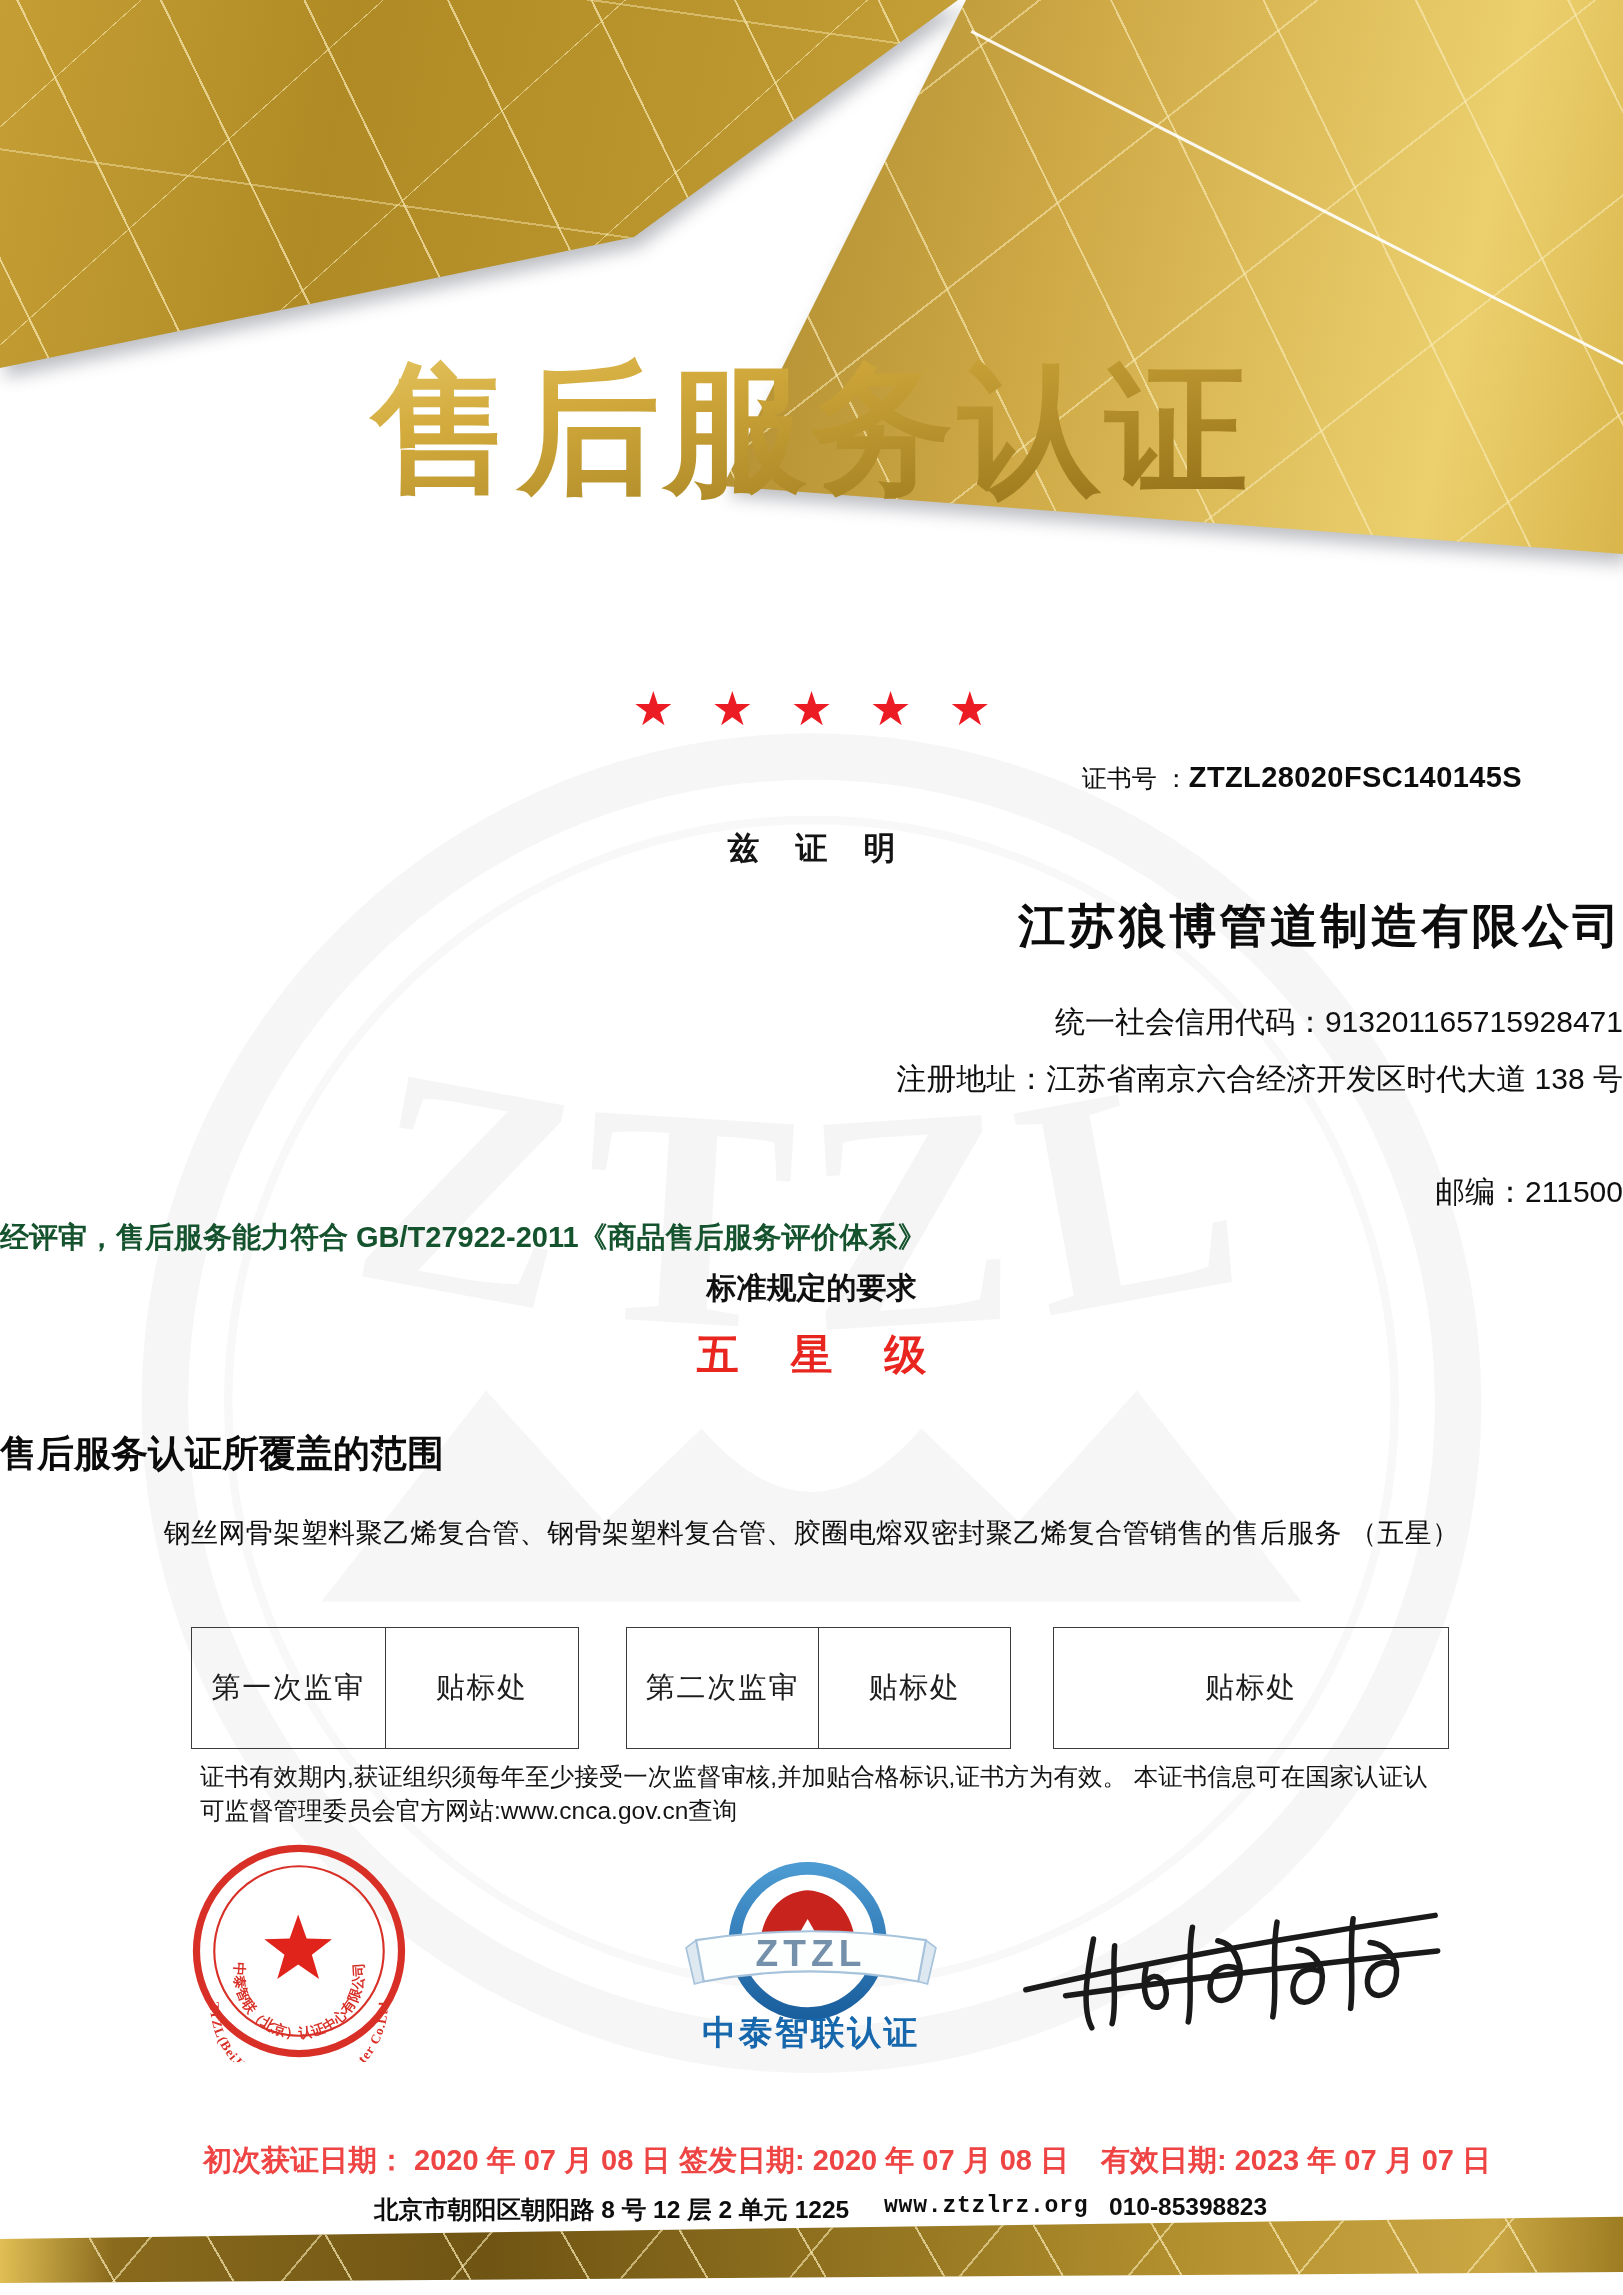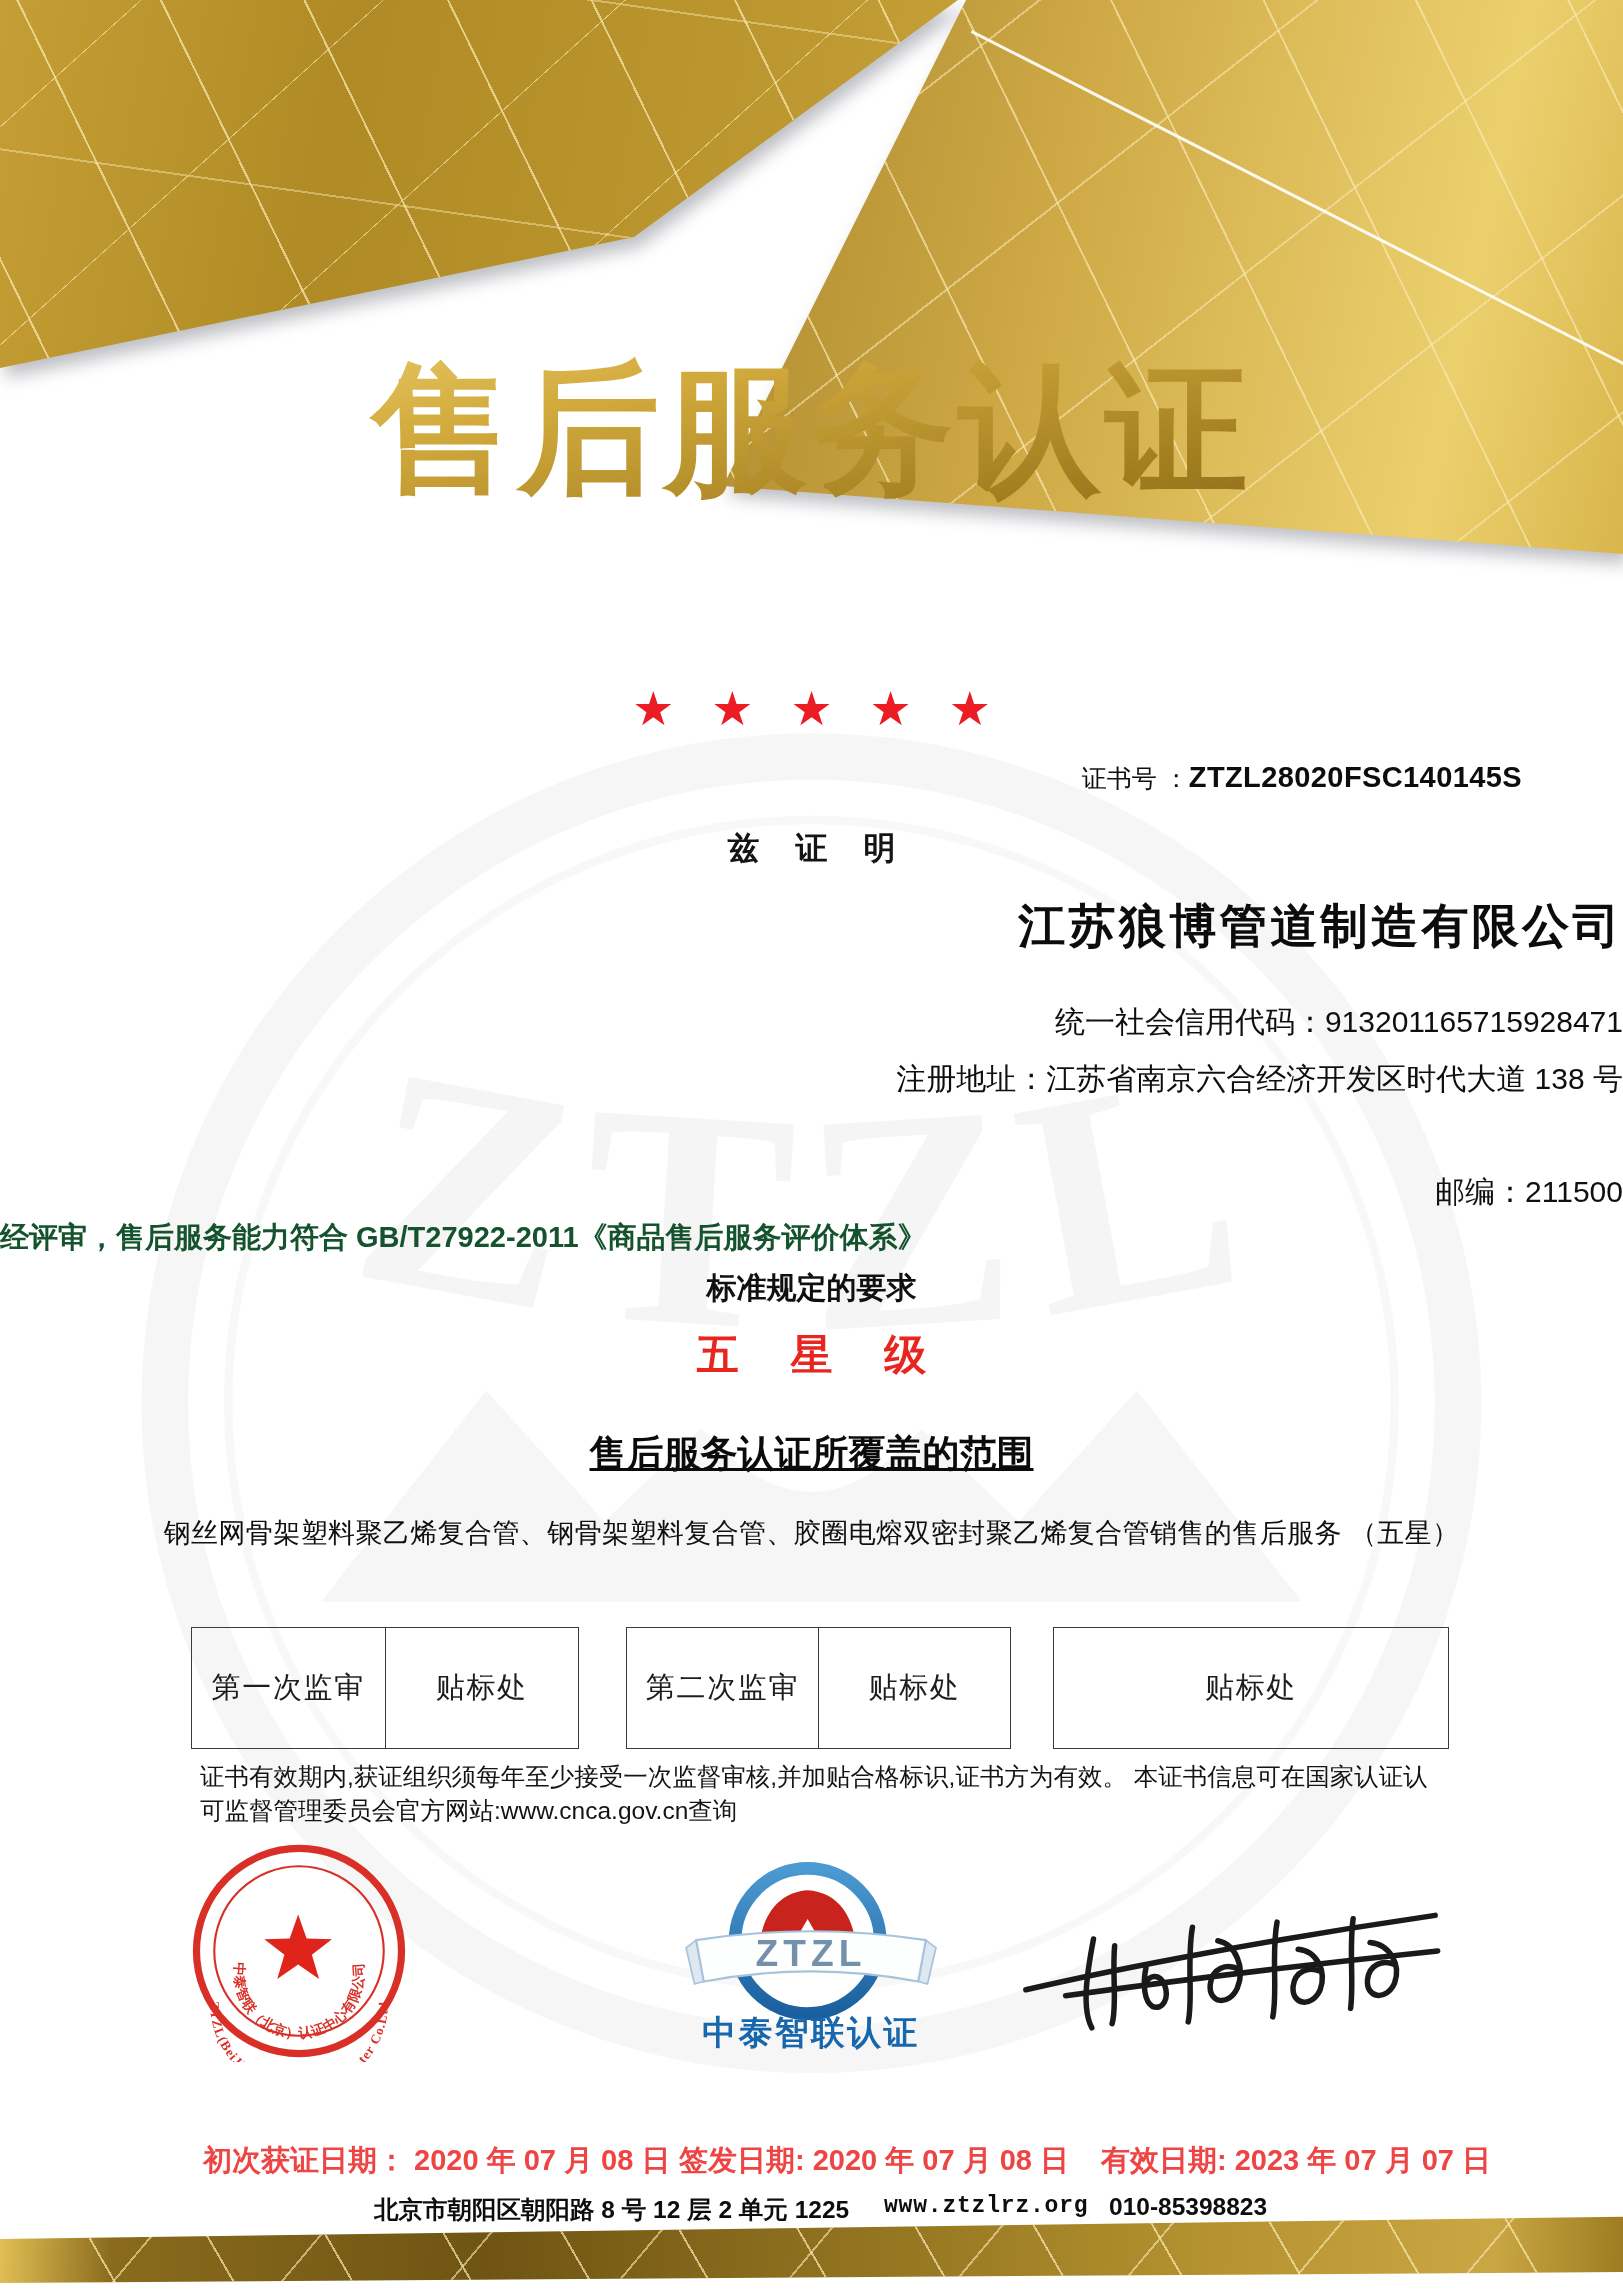--- a/index.html
+++ b/index.html
@@ -40,22 +40,22 @@
   .company{position:absolute;left:0;top:895px;width:100%;text-align:right;z-index:2;
     font-size:47px;font-weight:bold;letter-spacing:3.4px;color:#0c0c0c;}
   .info-line{position:absolute;left:0;width:100%;text-align:right;z-index:2;font-size:30px;color:#0f0f0f;}
   .i0{top:1002px}.i1{top:1059px}.i2{top:1115px}.i3{top:1172px}
   .eval1{position:absolute;left:0;top:1218px;width:100%;text-align:left;z-index:2;
     font-size:29px;font-weight:bold;color:#14532d;}
   .eval2{position:absolute;left:0;top:1268px;width:100%;text-align:center;z-index:2;
     font-size:30px;font-weight:600;color:#101010;}
   .grade{position:absolute;left:0;top:1327px;width:100%;text-align:center;z-index:2;
     font-size:42px;font-weight:bold;letter-spacing:20px;text-indent:20px;color:#e8251f;}
-  .scope-title{position:absolute;left:0;top:1429px;width:100%;text-align:center;z-index:2;
-    font-size:37px;font-weight:bold;color:#0b0b0b;text-decoration:underline;}
+  .scope-title{position:absolute;left:0;top:1429px;width:100%;z-index:2;
+    font-size:37px;font-weight:bold;color:#0b0b0b;}
   .scope-text{position:absolute;left:0;top:1515px;width:100%;text-align:center;z-index:2;
     font-size:27px;color:#101010;letter-spacing:0.4px;}
   
   .audit-box{position:absolute;top:1627px;height:122px;display:flex;z-index:2;
     border:1.7px solid #3b3b3b;box-sizing:border-box;background:transparent;}
   .b0{left:191px;width:388px}.b1{left:626px;width:385px}.b2{left:1053px;width:396px}
   .audit-cell{flex:1;display:flex;align-items:center;justify-content:center;
     font-size:29px;color:#1d1d1d;letter-spacing:1.7px;}
   .audit-cell + .audit-cell{border-left:1.7px solid #3b3b3b;}
   

